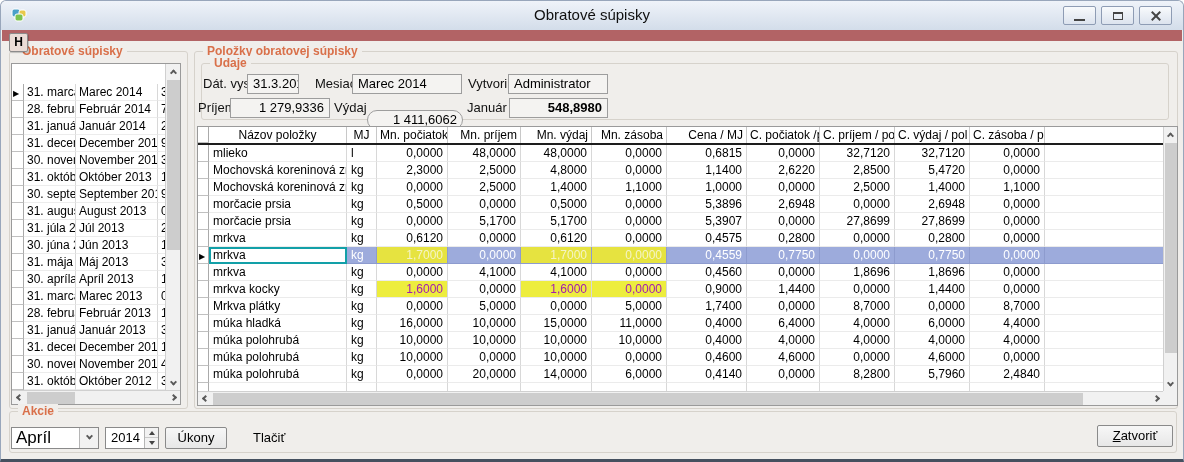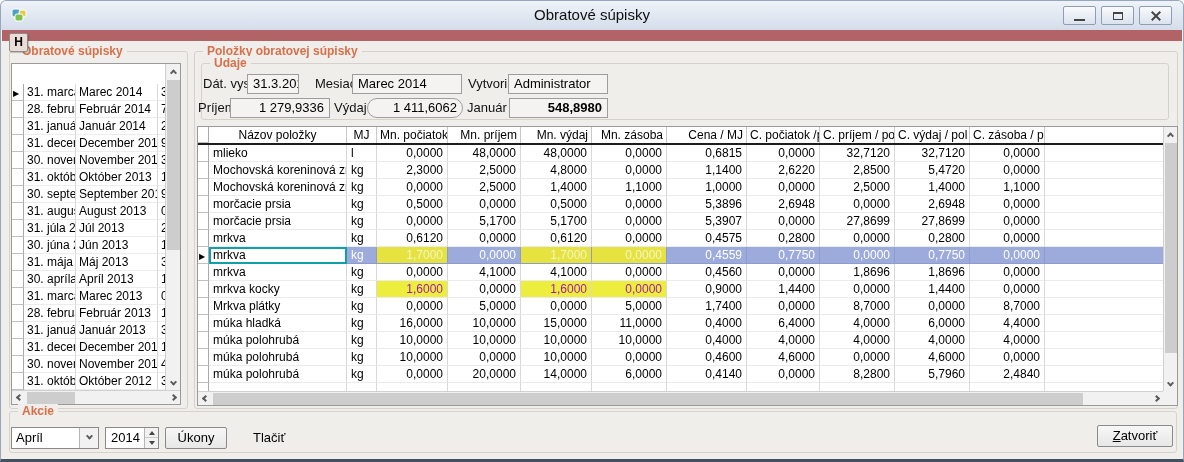--- a/index.html
+++ b/index.html
@@ -102,21 +102,21 @@
   #mt-vscroll{ right:0; top:0; width:14px; height:264px; border-left:1px solid #d0d0d0;}
   #mt-vthumb{ left:1px; top:16px; width:12px; height:210px;}
   #mt-hscroll{ left:0; bottom:0; width:calc(100% - 14px); height:14px; border-top:1px solid #d0d0d0;}
   #mt-hthumb{ left:15px; top:1px; width:870px; height:12px;}
   #mt-corner{ right:0; bottom:0; width:14px; height:14px;}
 
   
   .btn{ position:absolute; height:22px; background:linear-gradient(#f7f7f7,#e7e7e7);
     border:1px solid #8a8a8a; border-radius:2px; font-size:13px; text-align:center; line-height:20px;}
   #month-select{ position:absolute; left:10px; top:426px; width:88px; height:22px; background:#fff;
-    border:1px solid #8a8a8a; font-size:13px; line-height:20px; padding:0 4px;}
+    border:1px solid #8a8a8a; font-size:17px; line-height:20px; padding:0 4px;}
   #month-chev{ position:absolute; right:0; top:0; width:19px; height:20px; background:#f2f2f2;
     border-left:1px solid #b5b5b5; display:flex; align-items:center; justify-content:center;}
   #year-spin{ position:absolute; left:104px; top:426px; width:54px; height:22px; background:#fff;
     border:1px solid #8a8a8a; font-size:13px; line-height:20px; text-align:right; padding-right:18px;}
   .spin-btns{ position:absolute; right:0; top:0; width:14px; height:20px; border-left:1px solid #b5b5b5;}
   .spin-up,.spin-dn{ position:absolute; left:0; width:13px; height:10px; background:#f2f2f2;
     display:flex; align-items:center; justify-content:center;}
   .spin-up{ top:0; border-bottom:1px solid #c9c9c9;} .spin-dn{ bottom:0;}
   .tup{ width:0; height:0; border-left:3px solid transparent; border-right:3px solid transparent; border-bottom:4px solid #444;}
   .tdn{ width:0; height:0; border-left:3px solid transparent; border-right:3px solid transparent; border-top:4px solid #444;}
@@ -298,21 +298,21 @@
   </div>
   <div class="flabel" style="left:202px; top:73px;">Dát. vyst.</div>
   <div class="field" style="left:246px; top:73px; width:52px;">31.3.2014</div>
   <div class="flabel" style="left:314px; top:73px;">Mesiac</div>
   <div class="field" style="left:351px; top:73px; width:110px;">Marec 2014</div>
   <div class="flabel" style="left:467px; top:73px;">Vytvoril</div>
   <div class="field" style="left:507px; top:73px; width:100px;">Administrator</div>
   <div class="flabel" style="left:197px; top:97px;">Príjem</div>
   <div class="field num" style="left:229px; top:97px; width:100px;">1 279,9336</div>
   <div class="flabel" style="left:333px; top:97px;">Výdaj</div>
-  <div class="field num" style="left:366px; top:97px; width:96px;border-radius:10px;">1 411,6062</div>
+  <div class="field num" style="left:366px; top:109px; width:96px;border-radius:10px;">1 411,6062</div>
   <div class="flabel" style="left:466px; top:97px;">Január</div>
   <div class="field num" style="left:508px; top:97px; width:99px;font-weight:bold;">548,8980</div>
 
   <div id="mtable">
     <div class="mt-head">
       <div class="mt-hcell mc0"></div>
       <div class="mt-hcell mc1 hc">Názov položky</div>
       <div class="mt-hcell mc2 hc">MJ</div>
       <div class="mt-hcell mc3 num">Mn. počiatok</div>
       <div class="mt-hcell mc4 num">Mn. príjem</div>

